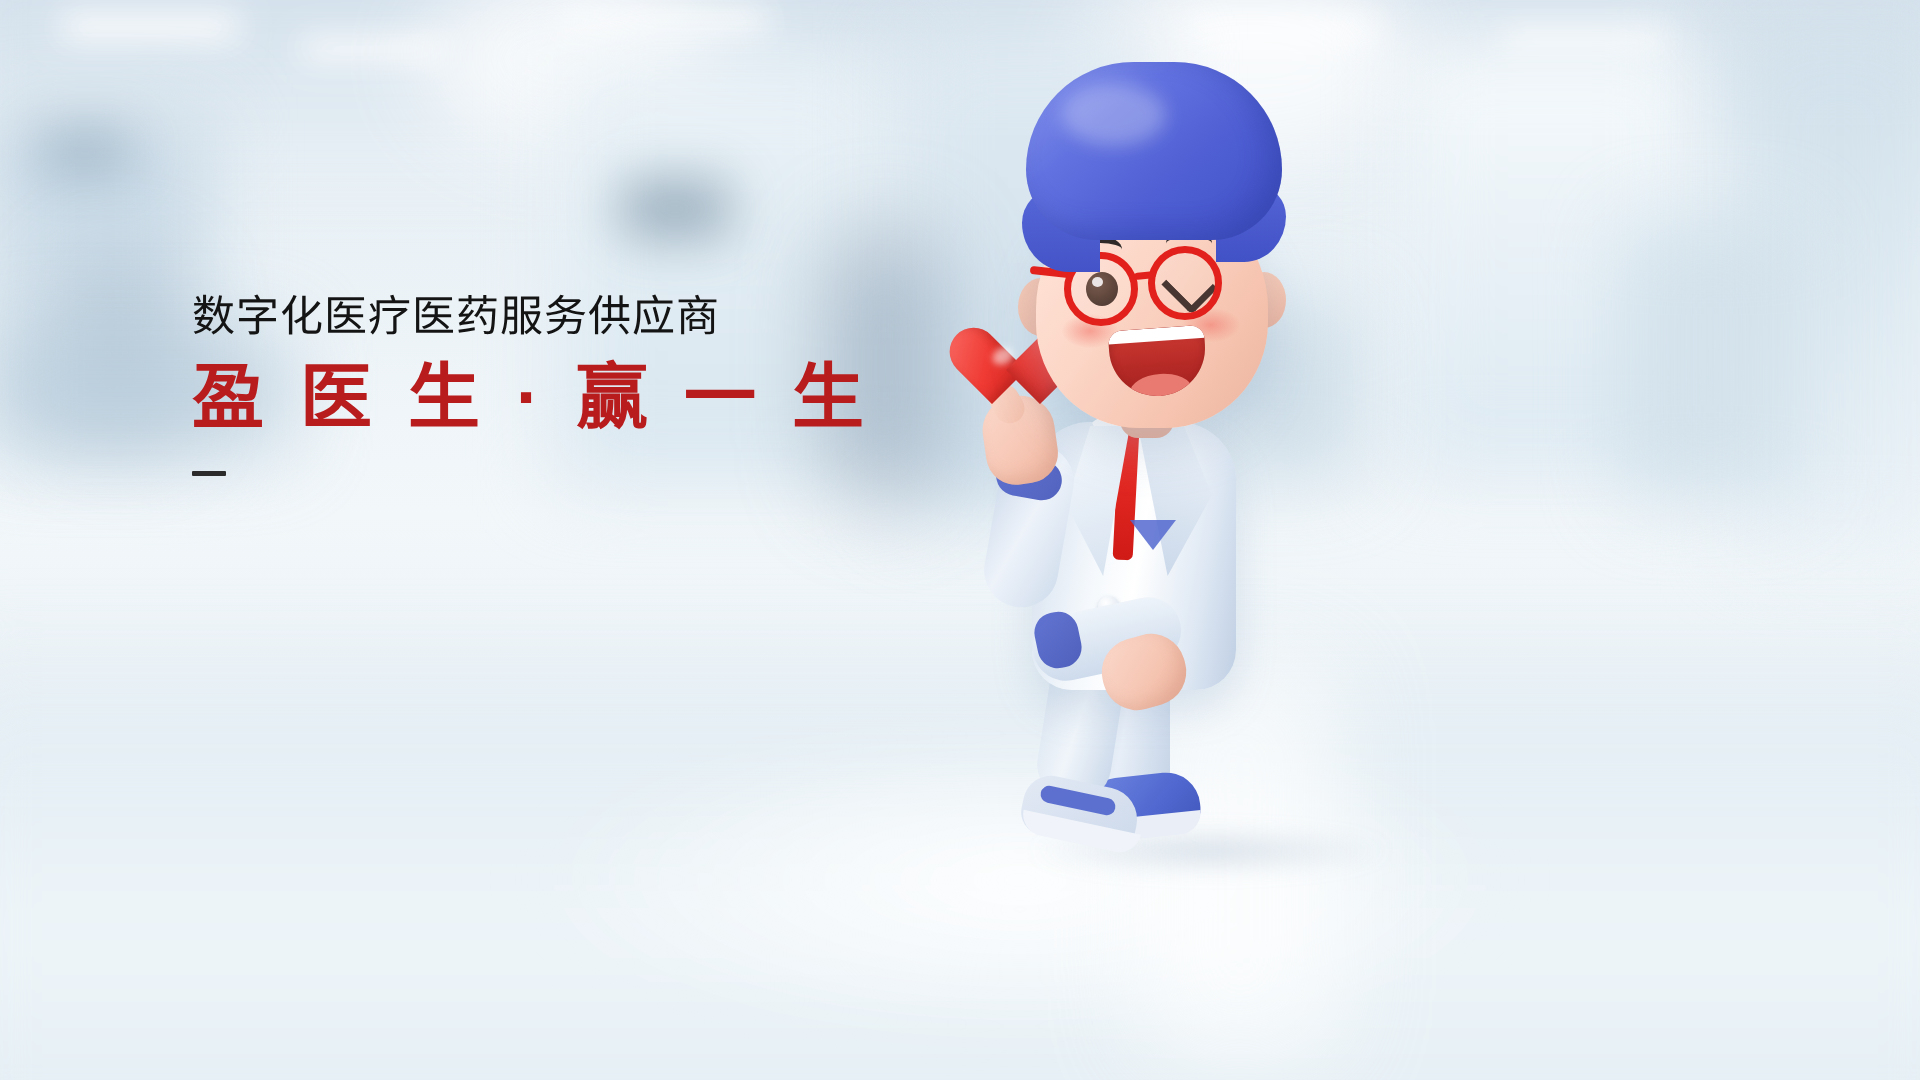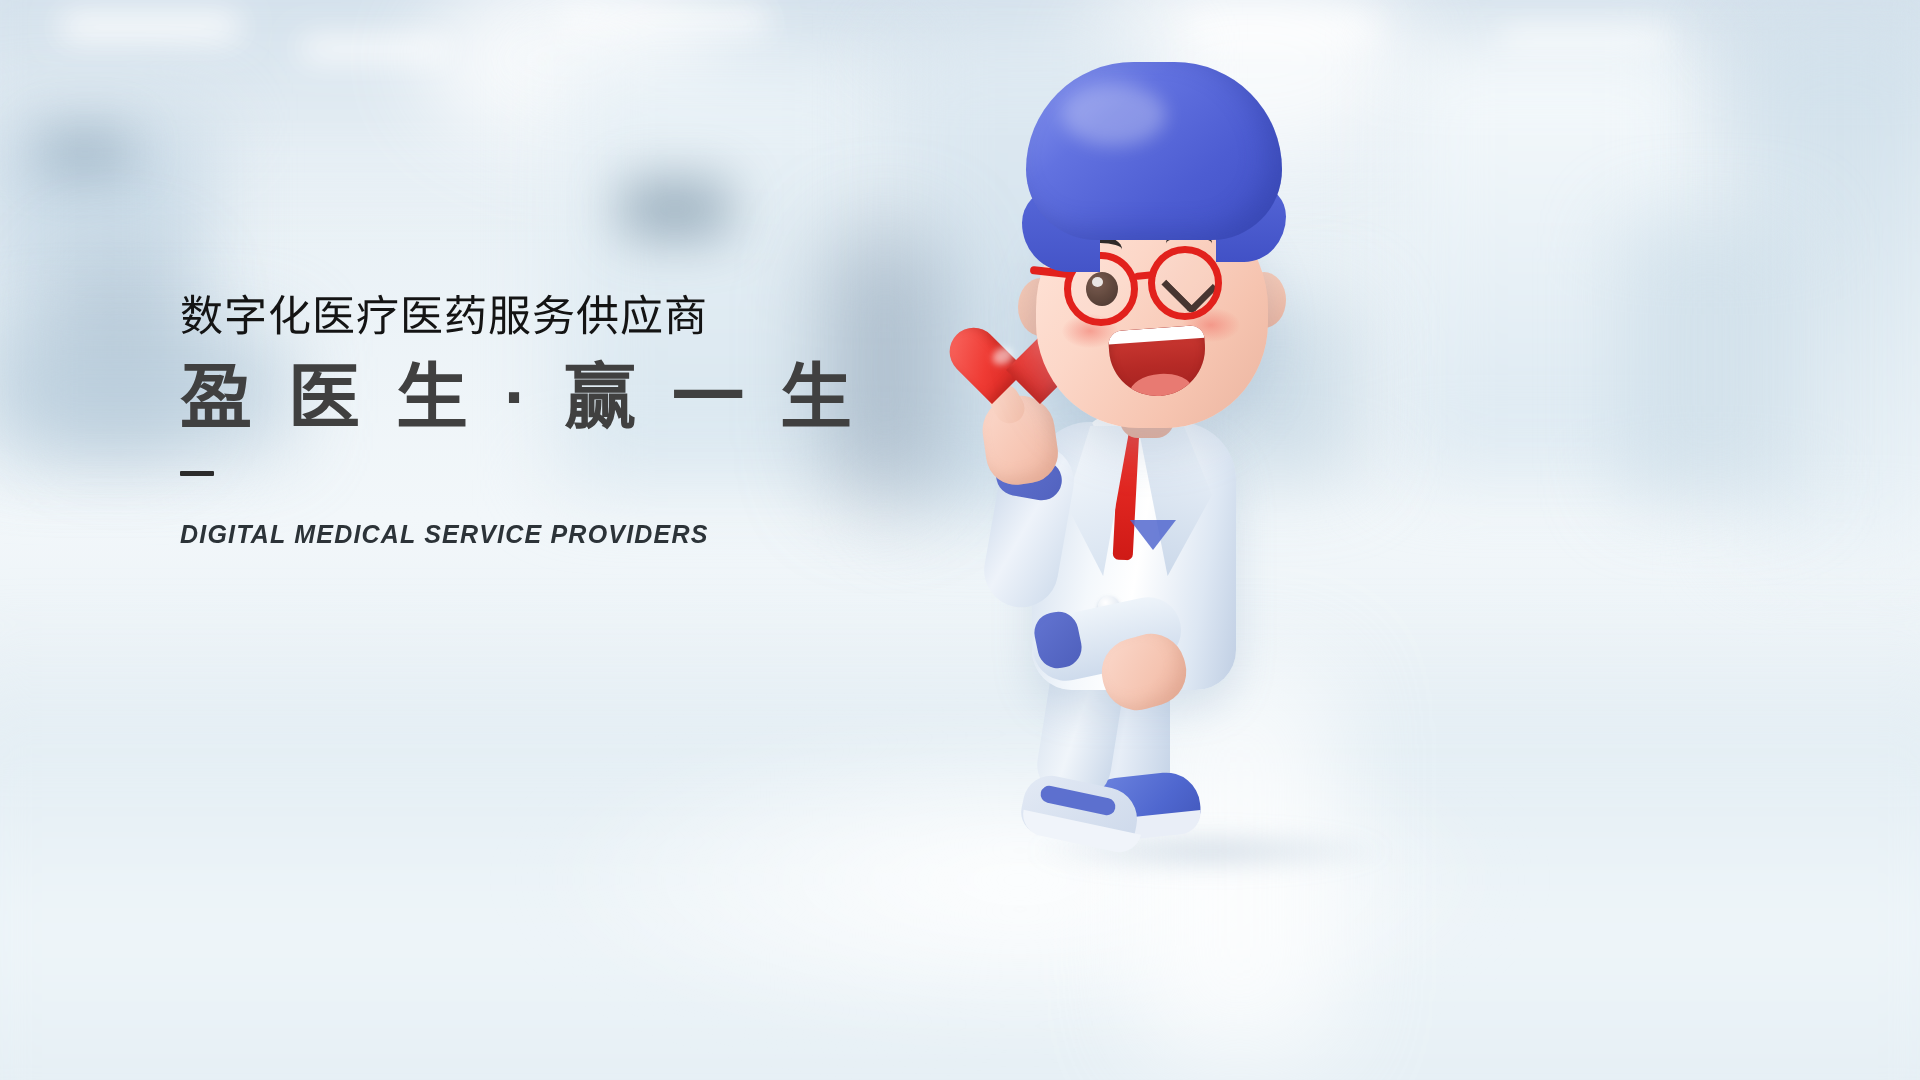--- a/index.html
+++ b/index.html
@@ -40,28 +40,28 @@
     background:linear-gradient(180deg,rgba(222,235,244,0) 0%,#e4eef4 26%,#eef5f9 60%,#e3edf3 100%);
     filter:blur(30px);
   }
   .floorGlow{
     position:absolute;left:520px;bottom:40px;width:1000px;height:320px;
     background:radial-gradient(ellipse at center,rgba(255,255,255,.95),rgba(255,255,255,0) 70%);
     filter:blur(30px);
   }
 
   
-  .copy{position:absolute;left:180px;top:292px;width:760px;}
+  .copy{position:absolute;left:192px;top:292px;width:760px;}
   .subtitle{
     font-size:43px;line-height:1.12;color:#141414;letter-spacing:1px;font-weight:400;
     white-space:nowrap;
   }
   .headline{
     margin-top:18px;
-    font-size:72px;line-height:1.1;font-weight:700;color:#404040;
+    font-size:72px;line-height:1.1;font-weight:700;color:#b91c1c;
     letter-spacing:8px;white-space:nowrap;
   }
   .rule{
     margin-top:34px;width:34px;height:5px;background:#2b2b2b;border-radius:1px;
   }
   .en{
     margin-top:40px;color:#2c3338;font-style:italic;font-weight:700;
     font-size:25px;line-height:1.45;letter-spacing:1.2px;
   }
   .en div{white-space:nowrap;}
@@ -331,21 +331,20 @@
   </div>
 
   <div class="copy">
     <div class="subtitle">数字化医疗医药服务供应商</div>
 
     <div class="headline">盈 医 生 · 赢 一 生</div>
 
     <div class="rule"></div>
 
     <div class="en">
-      <div>DIGITAL MEDICAL SERVICE PROVIDERS</div>
     </div>
   </div>
 
   <div class="shadow"></div>
 
   <div class="mascot">
 
     <div class="m legBack"></div>
     <div class="m shoeBack"></div>
     <div class="m shoeBackSole"></div>

